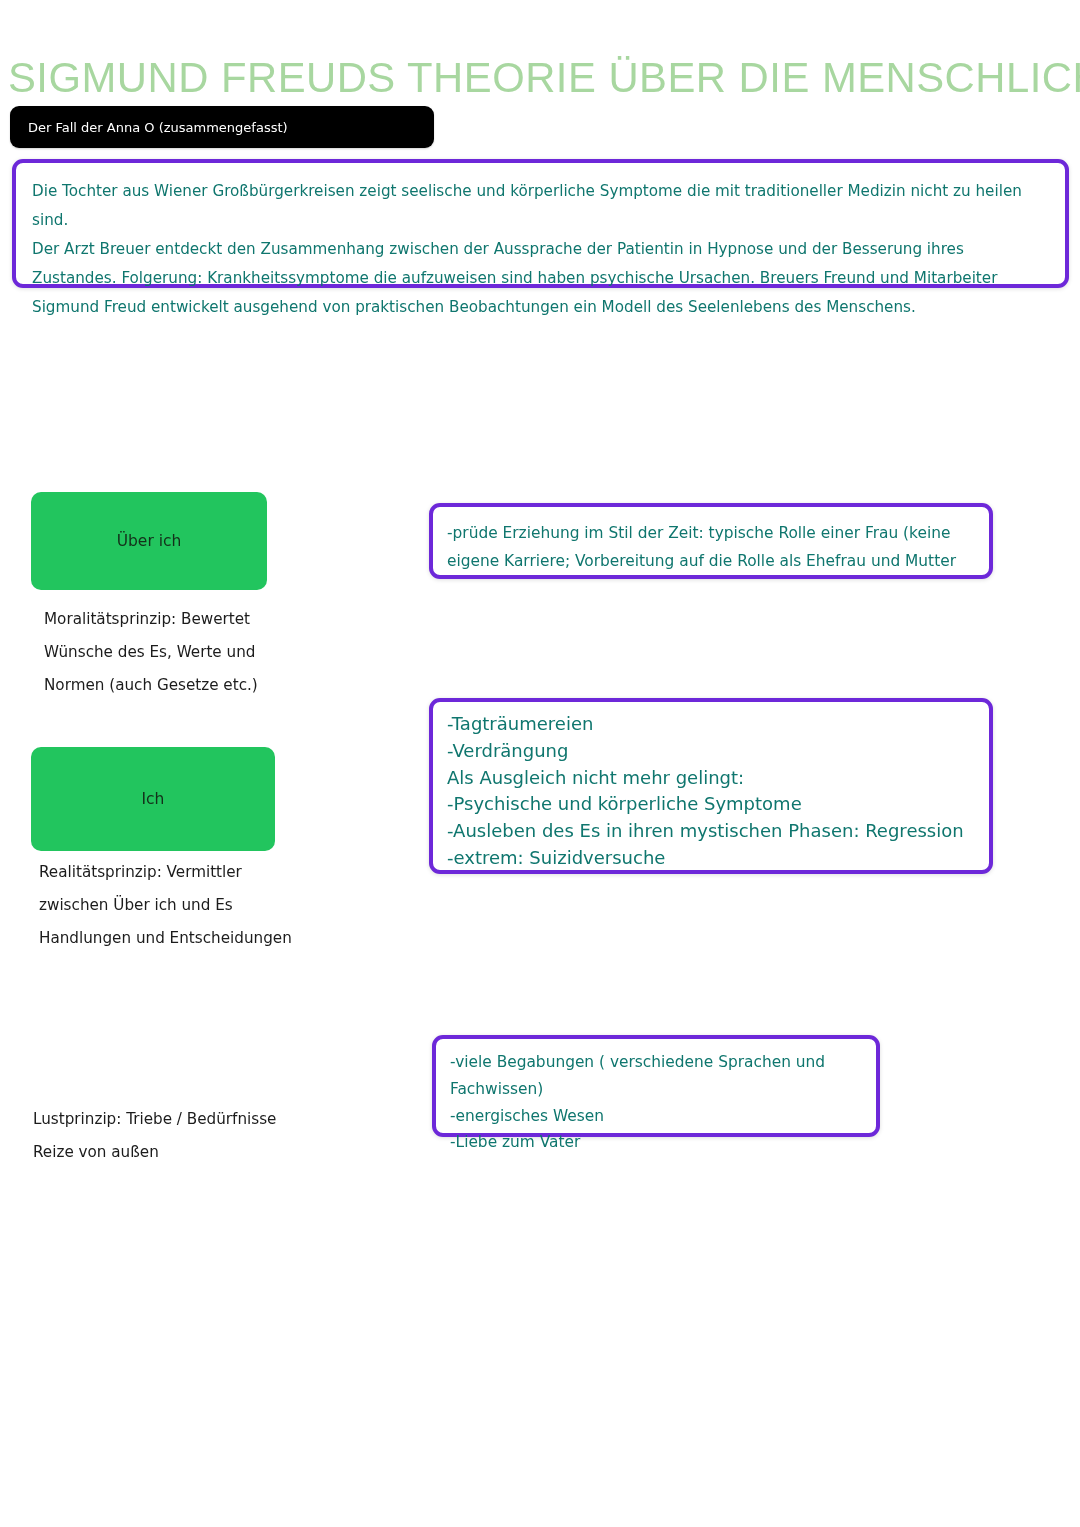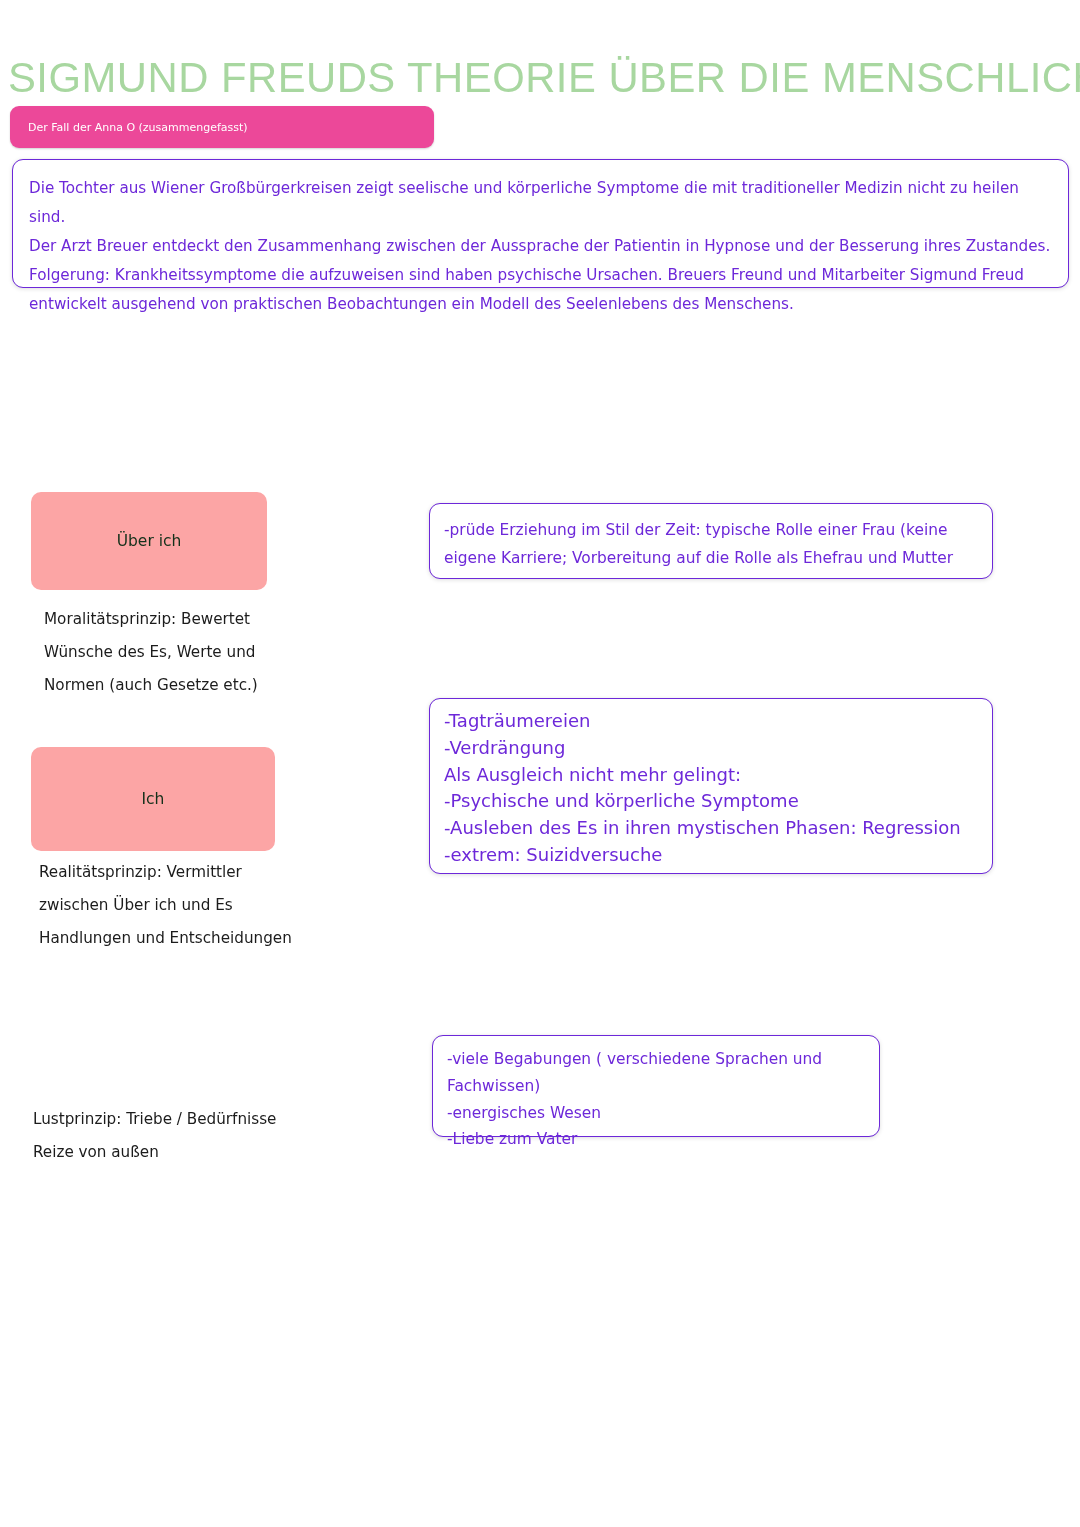--- a/index.html
+++ b/index.html
@@ -36,45 +36,45 @@
     text-transform: uppercase;
     white-space: nowrap;
     transform: scaleX(0.995);
     transform-origin: left center;
     font-weight: 400;
   }
 
   
   .badge {
     position: absolute;
-    background: #ec4899;
+    background: #000000;
     color: #ffffff;
     border-radius: 9px;
     font-family: "DejaVu Sans", sans-serif;
-    font-size: 11px;
+    font-size: 13px;
     line-height: 1;
     display: flex;
     align-items: center;
     padding: 0 18px;
     box-shadow: 0 1px 2px rgba(0,0,0,0.18);
     box-sizing: border-box;
   }
   #badge-1 { left: 10px; top: 106px; width: 424px; height: 42px; }
   #badge-2 { left: 10px; top: 375px; width: 416px; height: 42px; }
 
   
   .card {
     position: absolute;
     background: #ffffff;
-    border: 1px solid #6d28d9;
+    border: 4px solid #6d28d9;
     border-radius: 11px;
     box-shadow: 0 1px 4px rgba(0,0,0,0.13), 0 0 1px rgba(0,0,0,0.06);
     box-sizing: border-box;
     font-family: "DejaVu Sans", sans-serif;
-    color: #6d28d9;
+    color: #0f766e;
   }
   .card .ctext {
     white-space: pre-line;
   }
 
   #card-intro {
     left: 12px; top: 159px; width: 1057px; height: 129px;
     padding: 14px 16px 0 16px;
   }
   #card-intro .ctext {
@@ -105,21 +105,21 @@
     padding: 10px 16px 0 14px;
   }
   #card-es .ctext {
     font-size: 15.4px;
     line-height: 26.8px;
   }
 
   
   .greenbox {
     position: absolute;
-    background: #fca5a5;
+    background: #22c55e;
     border-radius: 10px;
     display: flex;
     align-items: center;
     justify-content: center;
     color: #14301a;
     font-family: "DejaVu Sans", sans-serif;
     font-size: 15.5px;
     box-sizing: border-box;
   }
   #green-ueberich { left: 31px; top: 492px; width: 236px; height: 98px; }

